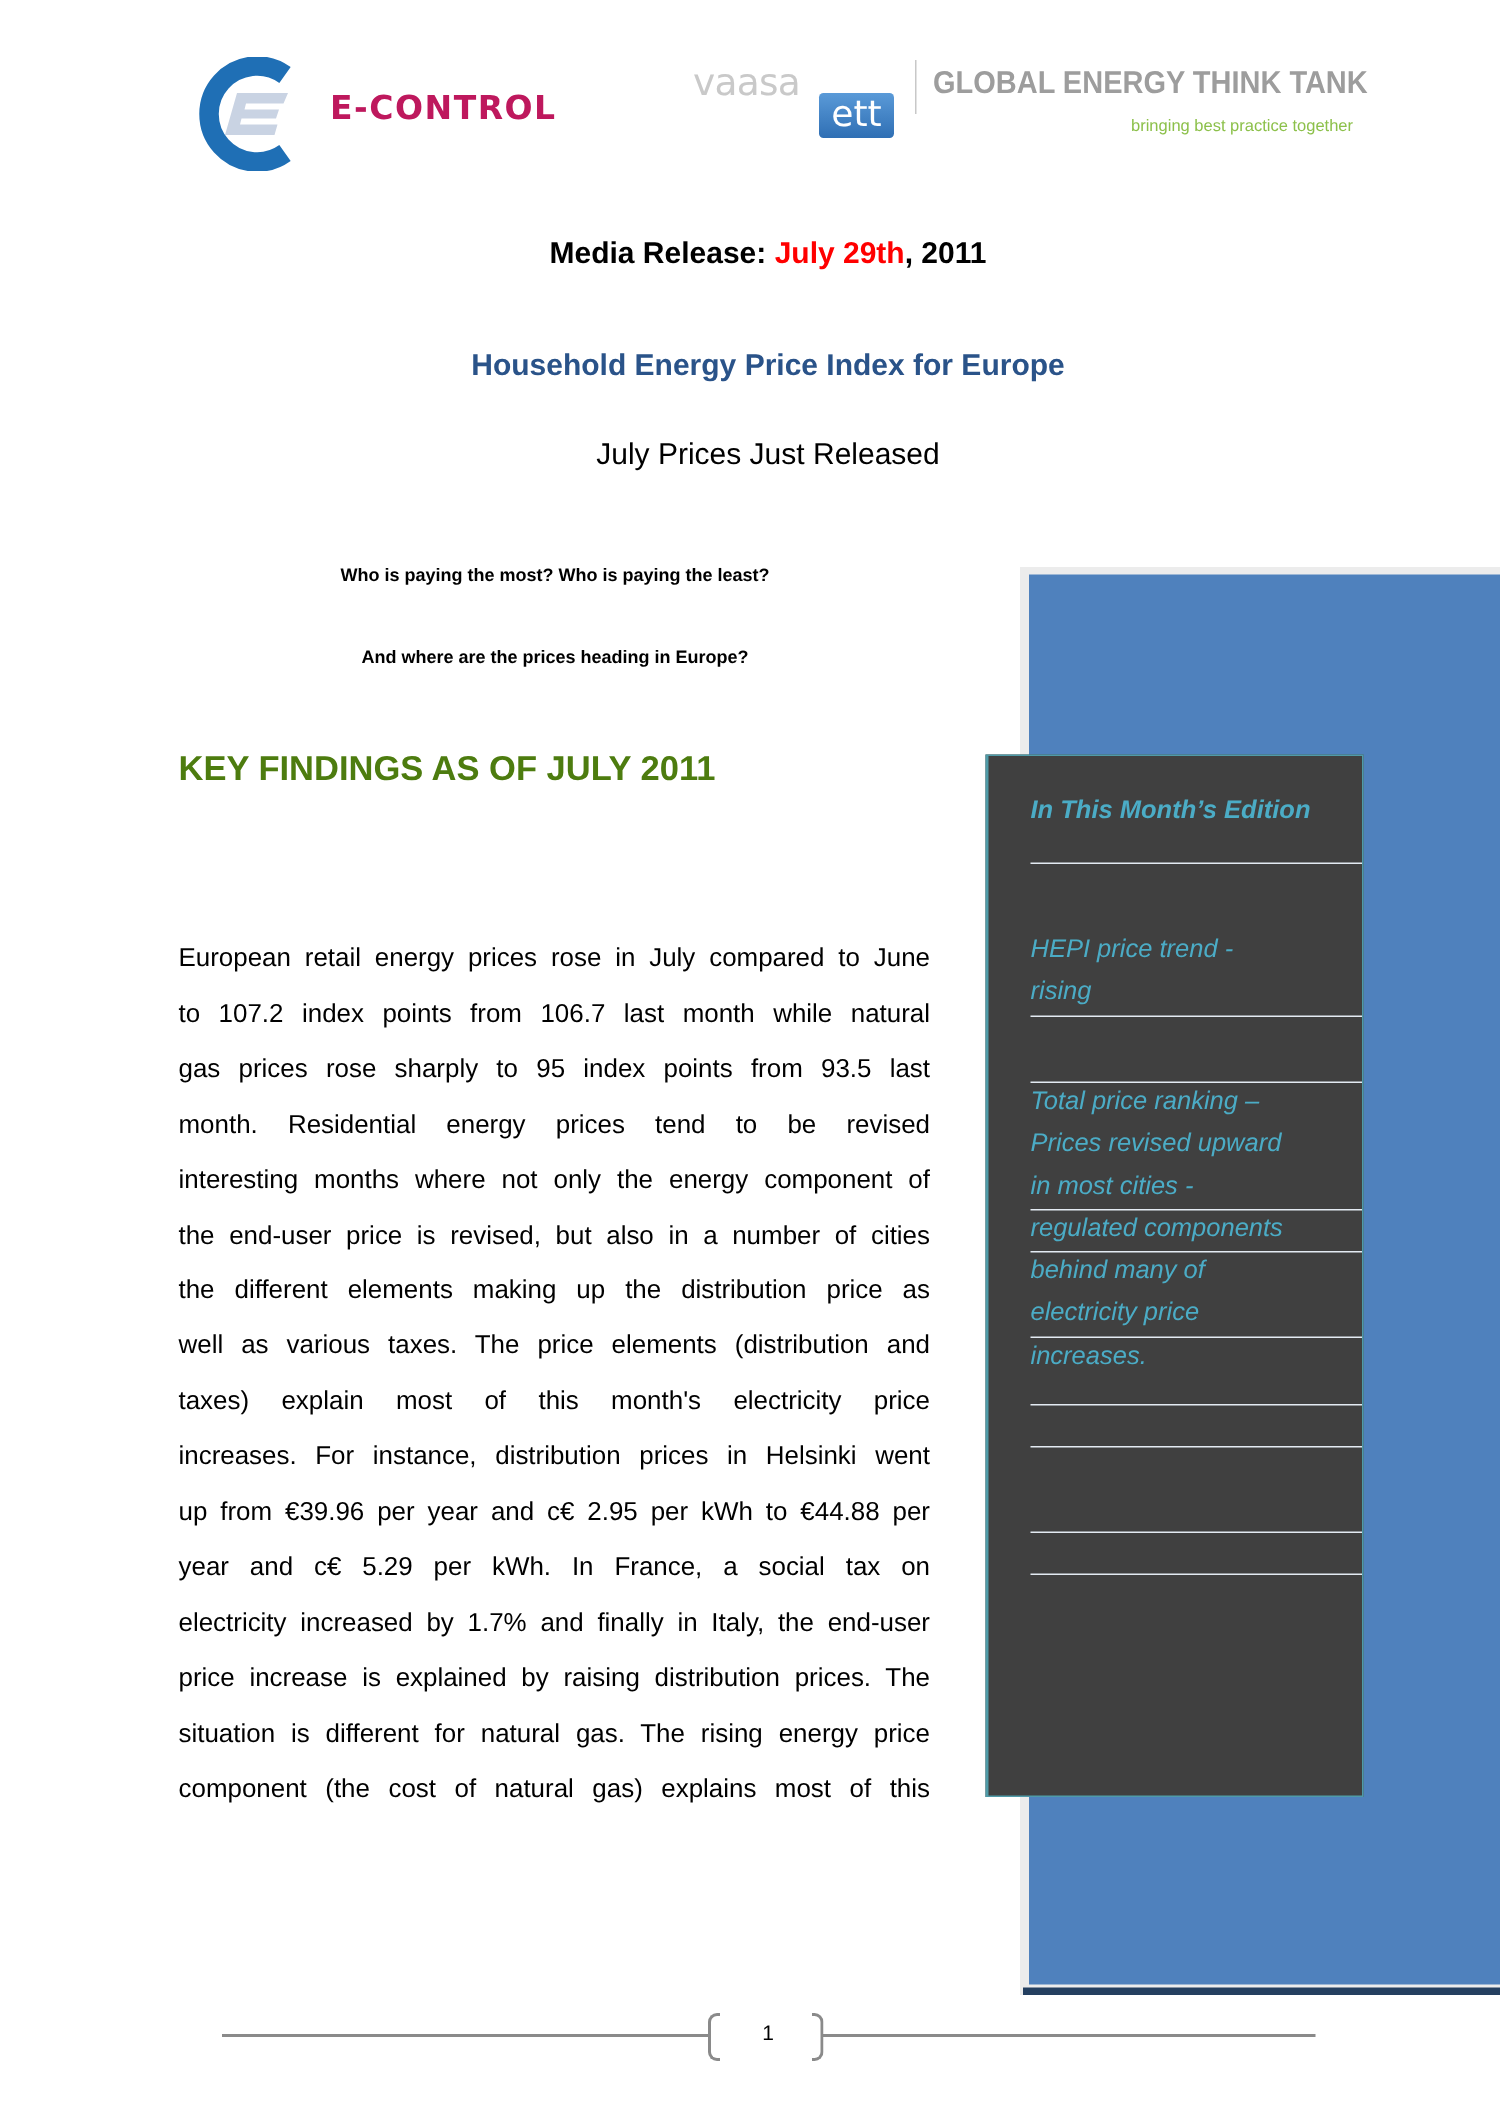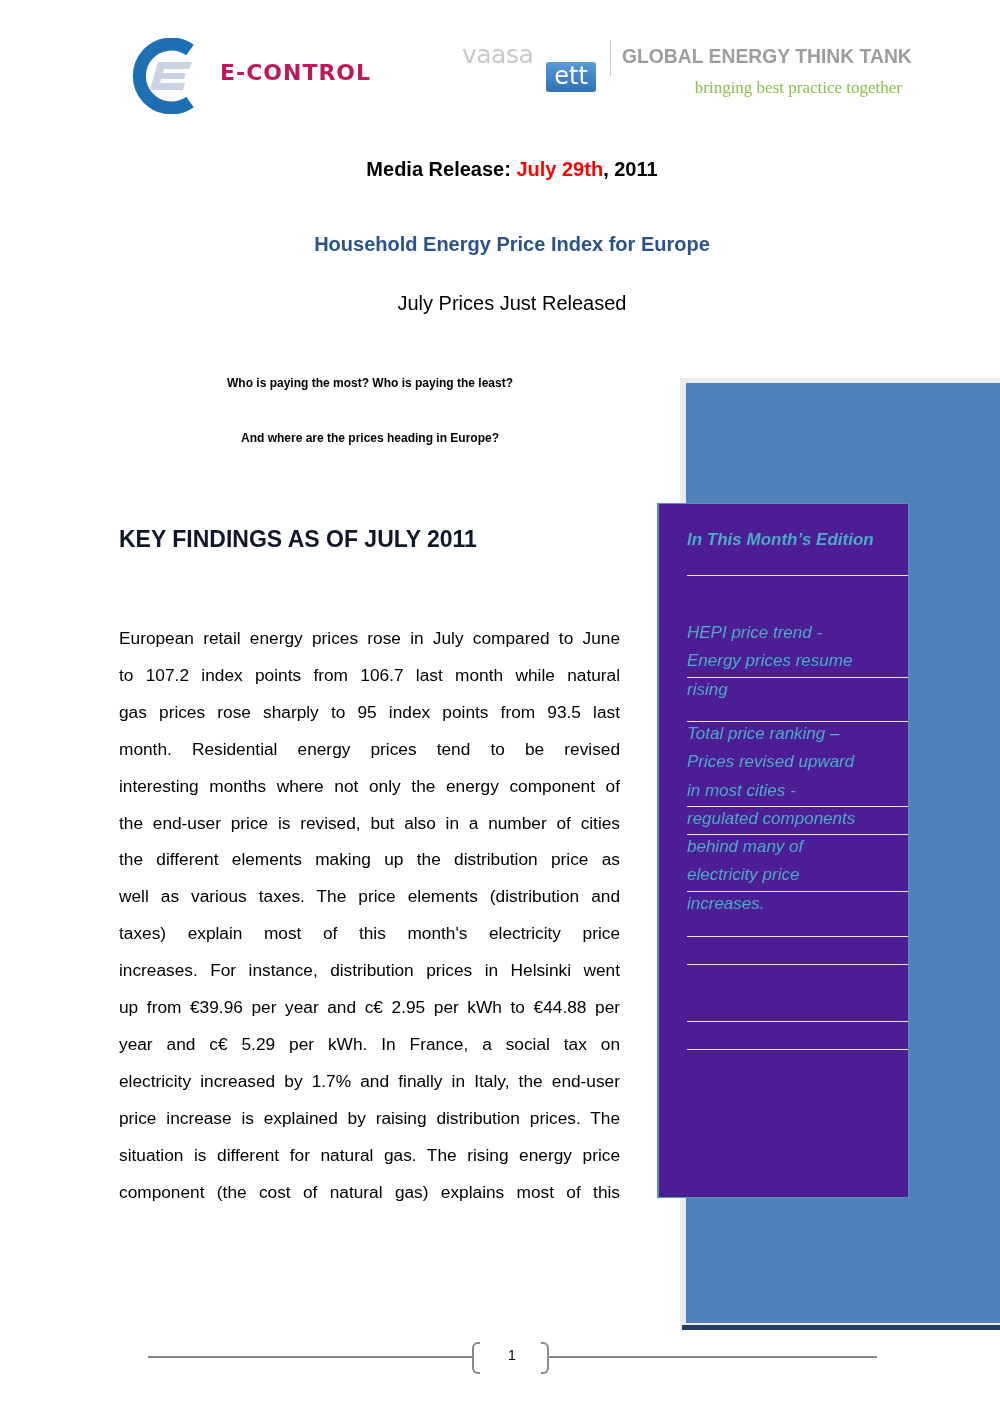--- a/index.html
+++ b/index.html
@@ -8,41 +8,41 @@
   
   .logo-econtrol { position: absolute; left: 128px; top: 38px; width: 260px; height: 76px; }
   .logo-econtrol svg { position: absolute; left: 0; top: 0; }
   .logo-econtrol .wordmark { position: absolute; left: 92px; top: 22px; font-family: "DejaVu Sans", sans-serif; font-weight: bold; font-size: 22px; color: #be185d; letter-spacing: 1px; }
 
   .logo-vaasa { position: absolute; left: 462px; top: 40px; width: 440px; height: 70px; }
   .logo-vaasa .vaasa { position: absolute; left: 0; top: 0; font-family: "DejaVu Sans", sans-serif; font-size: 25px; color: #c9c9c9; letter-spacing: -0.5px; }
   .logo-vaasa .ett { position: absolute; left: 84px; top: 2px; width: 50px; height: 30px; background: linear-gradient(#5a9ad8, #2f6fb4); border-radius: 3px; color: #fff; font-family: "DejaVu Sans", sans-serif; font-size: 24px; line-height: 28px; text-align: center; margin-top: 20px; }
   .logo-vaasa .divider { position: absolute; left: 148px; top: 0; width: 1px; height: 36px; background: #c8c8c8; }
   .logo-vaasa .think { position: absolute; left: 160px; top: 4px; font-family: "Liberation Sans", sans-serif; font-weight: bold; font-size: 21px; color: #9d9d9d; transform: scaleX(0.92); transform-origin: left; white-space: nowrap; }
-  .logo-vaasa .tagline { position: absolute; right: 0; top: 38px; font-family: Liberation Serif, serif; font-size: 17px; color: #8cc04a; white-space: nowrap; }
+  .logo-vaasa .tagline { position: absolute; right: 0; top: 38px; font-family: Liberation Sans, sans-serif; font-size: 11px; color: #8cc04a; white-space: nowrap; }
 
   
   .center { position: absolute; left: 0; width: 1024px; text-align: center; font-family: "Liberation Sans", sans-serif; }
   .release { top: 158px; font-size: 20px; font-weight: bold; }
   .release .date { color: #ff0000; }
   .hepi-title { top: 233px; font-size: 20px; font-weight: bold; color: #2a5389; }
   .subtitle { top: 292px; font-size: 20px; }
   .question { position: absolute; left: 110px; width: 520px; text-align: center; font-size: 12px; font-weight: bold; }
   .q1 { top: 376px; }
   .q2 { top: 431px; }
-  .key-heading { position: absolute; left: 119px; top: 526px; font-size: 23px; font-weight: bold; color: #0f172a; }
+  .key-heading { position: absolute; left: 119px; top: 499px; font-size: 23px; font-weight: bold; color: #4d7c0f; }
 
   .body-text { position: absolute; left: 119px; top: 620px; width: 501px; font-size: 17.3px; line-height: 36.9px; text-align: justify; text-align-last: justify; }
   .body-text span { display: block; }
 
   
   .side-shadow { position: absolute; left: 680px; top: 378px; width: 320px; height: 952px; background: #ececec; }
   .side-blue { position: absolute; left: 686px; top: 383px; width: 314px; height: 940px; background: #4f81bd; }
   .side-bottom { position: absolute; left: 682px; top: 1325px; width: 318px; height: 5px; background: #243f60; }
-  .side-box { position: absolute; left: 657px; top: 503px; width: 252px; height: 695px; background: #4c1d95; border: 1px solid #4f9ba8; border-left-width: 2px; box-sizing: border-box; padding-left: 23px; }
+  .side-box { position: absolute; left: 657px; top: 503px; width: 252px; height: 695px; background: #404040; border: 1px solid #4f9ba8; border-left-width: 2px; box-sizing: border-box; padding-left: 23px; }
   .side-title { position: absolute; left: 28px; top: 26px; font-size: 17px; font-weight: bold; font-style: italic; color: #4bacc6; }
   .side-rule { position: absolute; left: 28px; right: 0; height: 1px; background: #e4ebf3; }
   .side-item { position: absolute; left: 28px; width: 210px; font-size: 17px; font-style: italic; color: #4bacc6; line-height: 28.3px; }
 
   
   .footer-line { position: absolute; top: 1356px; height: 2px; background: #8a8a8a; }
   .footer-line.left { left: 148px; width: 326px; }
   .footer-line.right { left: 548px; width: 329px; }
   .bracket { position: absolute; top: 1342px; width: 8px; height: 32px; border: 2px solid #8a8a8a; box-sizing: border-box; }
   .bracket.l { left: 472px; border-right: none; border-radius: 6px 0 0 6px; }
@@ -100,21 +100,20 @@
 
 <div class="side-shadow"></div>
 <div class="side-blue"></div>
 <div class="side-bottom"></div>
 <div class="side-box">
   <div class="side-title">In This Month’s Edition</div>
   <div class="side-rule" style="top:71px"></div>
 
   <div class="side-item" style="top:115px">
     <div>HEPI price trend -</div>
-    <div>Energy prices resume</div>
     <div>rising</div>
   </div>
   <div class="side-rule" style="top:173px"></div>
   <div class="side-rule" style="top:217px"></div>
 
   <div class="side-item" style="top:216px">
     <div>Total price ranking –</div>
     <div>Prices revised upward</div>
     <div>in most cities -</div>
     <div>regulated components</div>

